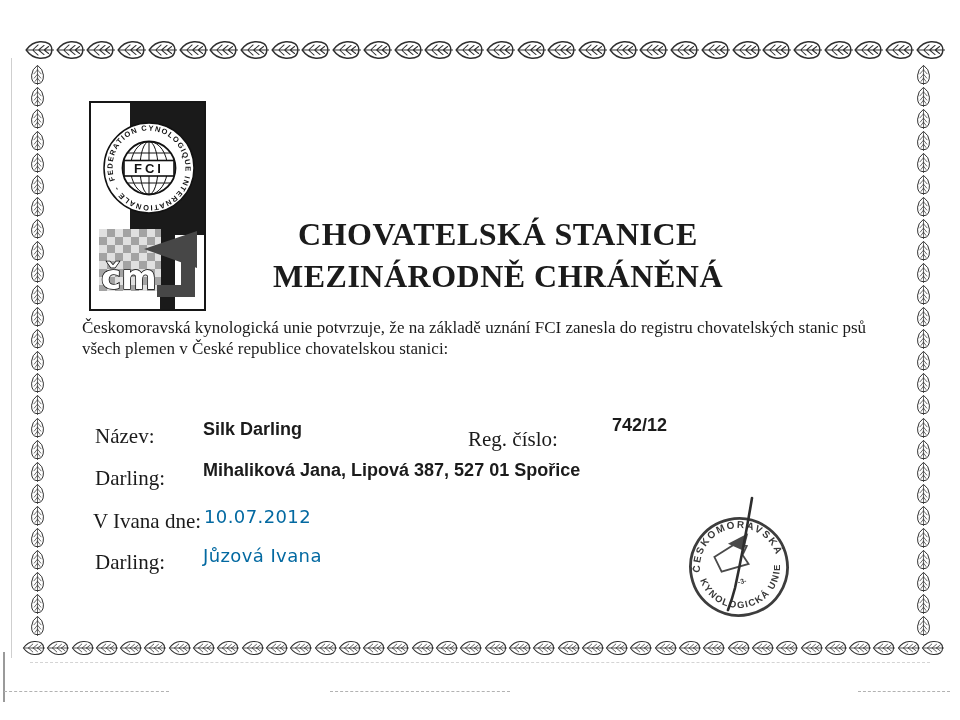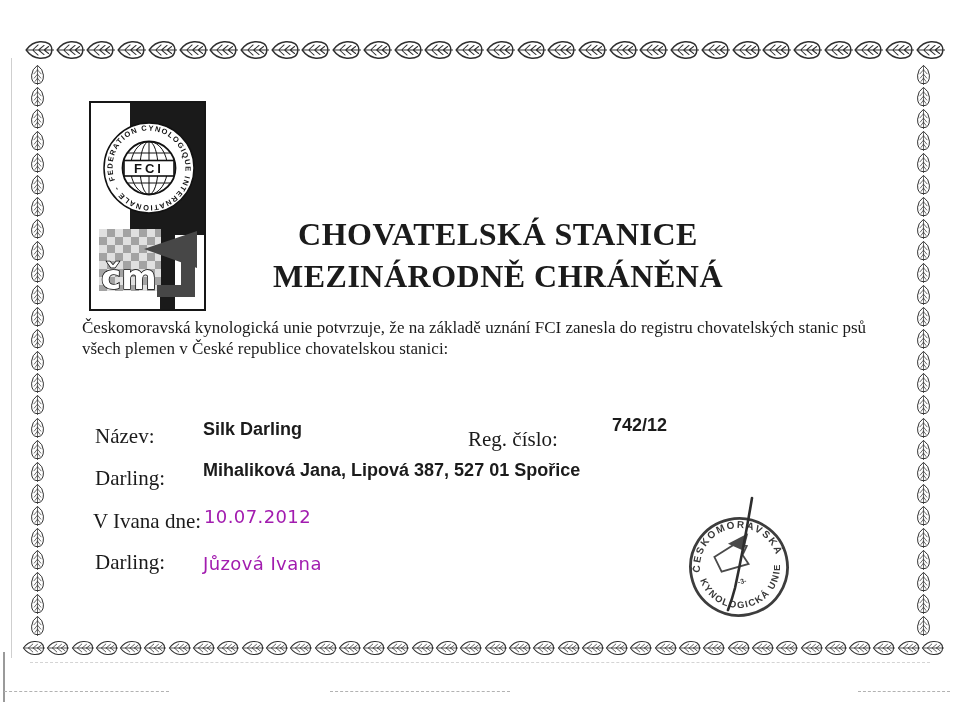--- a/index.html
+++ b/index.html
@@ -39,21 +39,21 @@
   
   .org-block{left:210px;top:133px;width:600px;text-align:center;}
   .org-title{font-weight:700;font-size:21px;letter-spacing:.3px;white-space:nowrap;}
   .org-sub{font-size:17px;margin-top:5px;}
   .heading{left:200px;top:213px;width:596px;text-align:center;font-weight:700;
            font-size:32px;line-height:42px;letter-spacing:.5px;}
   .body-par{left:82px;top:318px;width:800px;font-size:17px;line-height:20.5px;}
 
   .lbl{font-size:21px;}
   .val-b{font-family:"Liberation Sans",sans-serif;font-weight:700;font-size:18px;white-space:nowrap;}
-  .val-t{font-family:"DejaVu Sans",sans-serif;font-size:18px;letter-spacing:.4px;white-space:nowrap;color:#a21caf;}
+  .val-t{font-family:"DejaVu Sans",sans-serif;font-size:18px;letter-spacing:.4px;white-space:nowrap;color:#0369a1;}
 
   
   .stamp{left:655px;top:492px;width:170px;height:130px;}
   .st-circle{fill:none;stroke:#3d3d3d;stroke-width:2.8;}
   .st-arc{font:700 10px "Liberation Sans",sans-serif;letter-spacing:1.8px;fill:#383838;text-anchor:middle;}
   .st-arc2{font:700 9.5px "Liberation Sans",sans-serif;letter-spacing:1.4px;fill:#383838;text-anchor:middle;}
   .st-em{fill:none;stroke:#4a4a4a;stroke-width:1.8;}
   .st-dark{fill:#4a4a4a;}
   .st-num{font:700 7px "Liberation Sans",sans-serif;fill:#383838;text-anchor:middle;}
   .pen{fill:none;stroke:#2e2e2e;stroke-width:2.6;stroke-linecap:round;}
@@ -700,21 +700,21 @@
 <div class="abs lbl" style="left:468px;top:427px;">Reg. číslo:</div>
 <div class="abs val-b" style="left:612px;top:415px;">742/12</div>
 
 <div class="abs lbl" style="left:95px;top:466px;">Darling:</div>
 <div class="abs val-b" style="left:203px;top:460px;">Mihaliková Jana, Lipová 387, 527 01 Spořice</div>
 
 <div class="abs lbl" style="left:93px;top:509px;">V Ivana dne:</div>
 <div class="abs val-t" style="left:204px;top:506px;">10.07.2012</div>
 
 <div class="abs lbl" style="left:95px;top:550px;">Darling:</div>
-<div class="abs val-t" style="left:203px;top:545px;margin-top:8px;">Jůzová Ivana</div>
+<div class="abs val-t" style="left:203px;top:545px;">Jůzová Ivana</div>
 
 <svg class="abs stamp" viewBox="0 0 170 130" aria-hidden="true">
   <g transform="rotate(-12 84 75)">
     <circle class="st-circle" cx="84" cy="75" r="48.5"></circle>
     <defs>
       <path id="arcTop" d="M45.6,81.8 A39,39 0 1 1 122.4,81.8"></path>
       <path id="arcBot" d="M44,66 A41,41 0 1 0 124,66"></path>
     </defs>
     <text class="st-arc"><textPath href="#arcTop" startOffset="50%">ČESKOMORAVSKÁ</textPath></text>
     <text class="st-arc2"><textPath href="#arcBot" startOffset="50%">KYNOLOGICKÁ UNIE</textPath></text>

